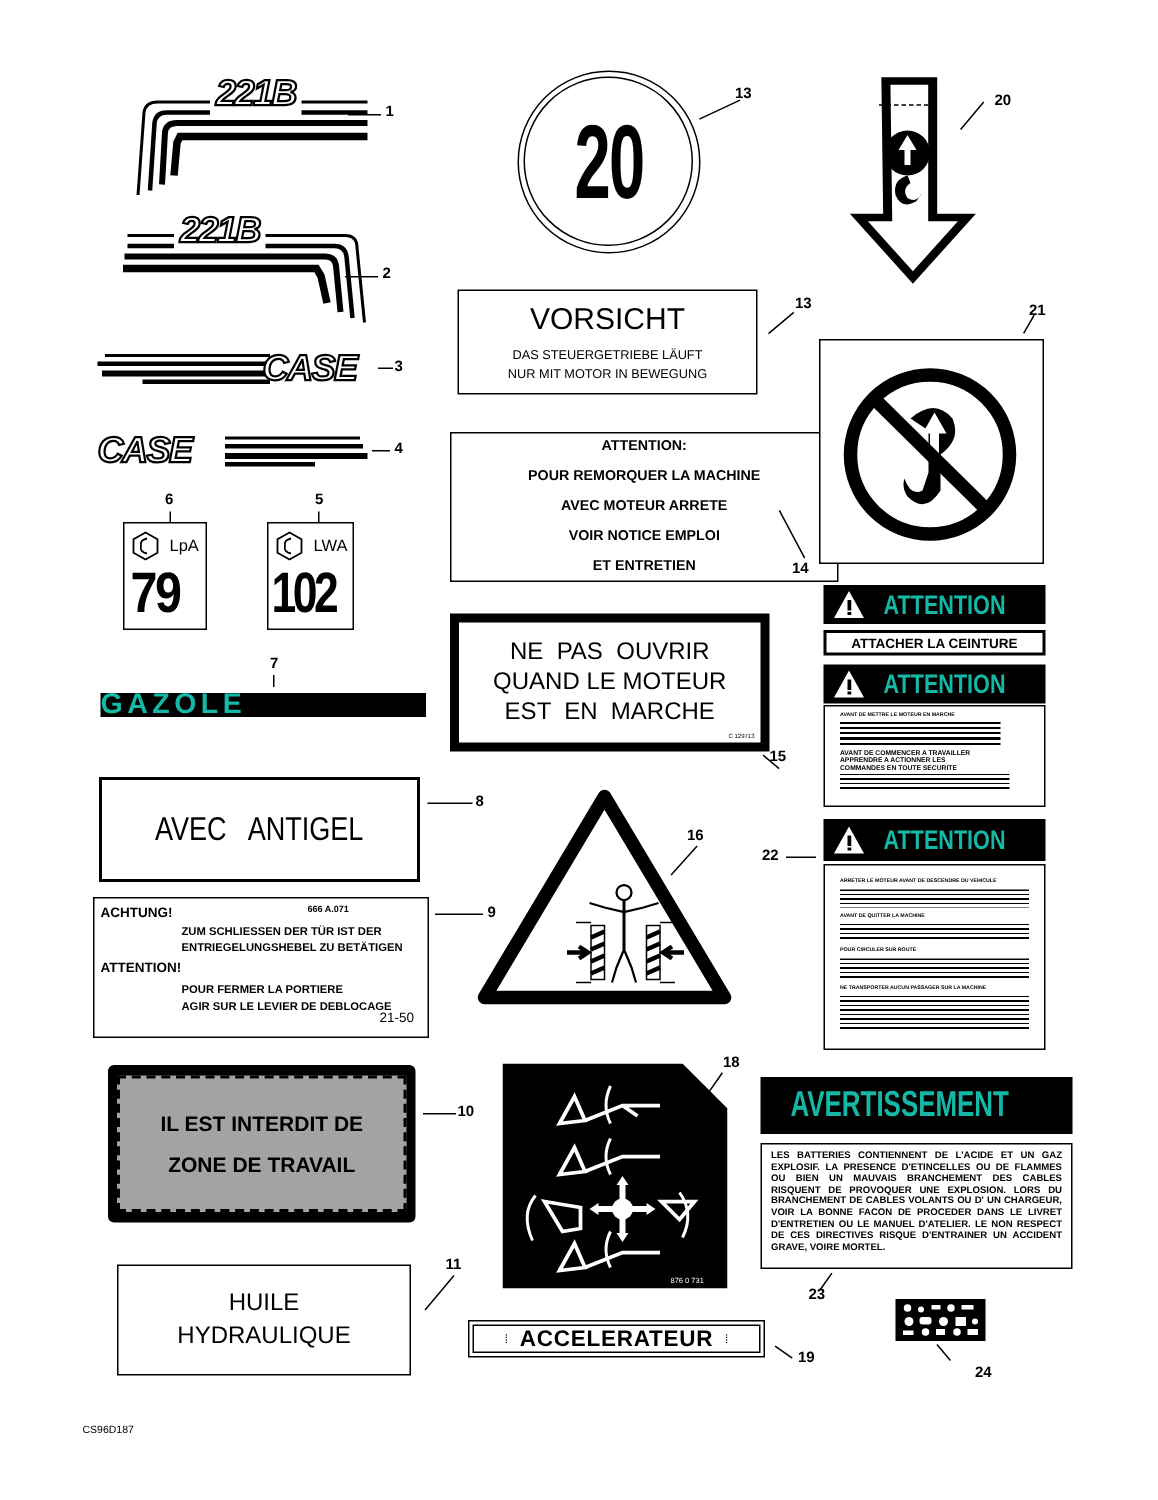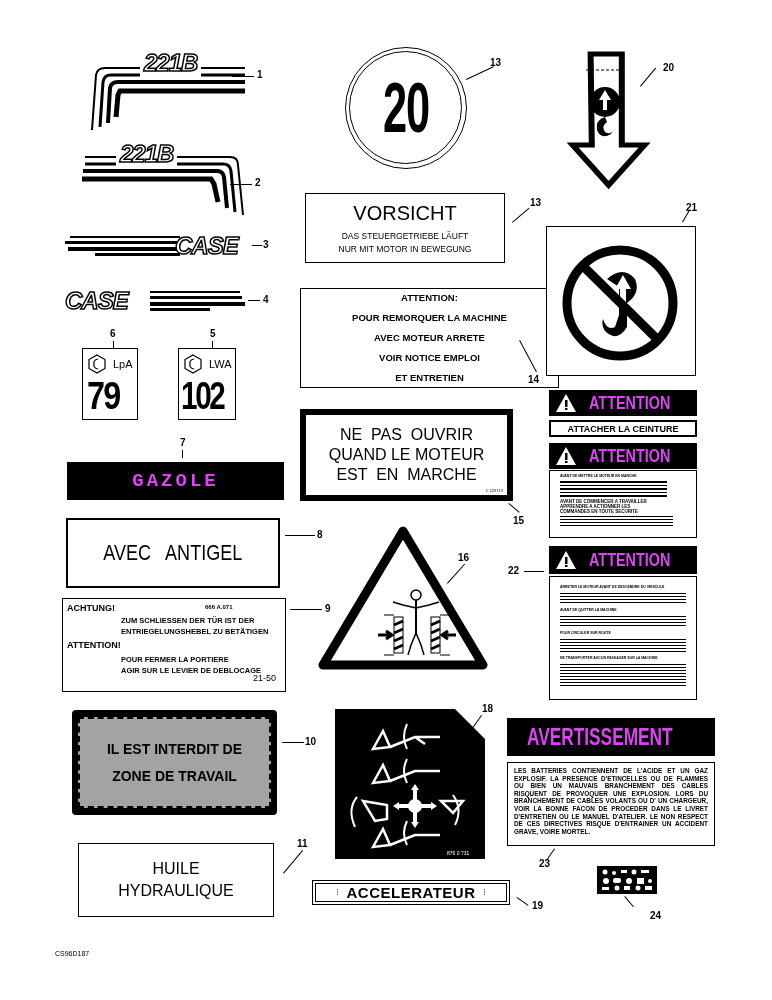--- a/index.html
+++ b/index.html
@@ -2,21 +2,21 @@
 <html><head>
 <meta charset="utf-8">
 <style>
   html,body{margin:0;padding:0;background:#fff;}
   body{width:772px;height:1000px;position:relative;overflow:hidden;font-family:"Liberation Sans",sans-serif;color:#000;}
   .abs{position:absolute;}
   .callout{position:absolute;font-size:10px;font-weight:bold;font-family:"Liberation Sans",sans-serif;}
   .leader{position:absolute;background:#000;height:1px;transform-origin:0 0;}
   .box{position:absolute;border:2px solid #000;background:#fff;box-sizing:border-box;}
   .ctr{display:flex;flex-direction:column;align-items:center;justify-content:center;text-align:center;}
-  .blackbar{position:absolute;background:#000;color:#d946ef;display:flex;align-items:center;box-sizing:border-box;}
+  .blackbar{position:absolute;background:#000;color:#14b8a6;display:flex;align-items:center;box-sizing:border-box;}
   .cond{font-family:"Liberation Sans Narrow","Liberation Sans",sans-serif;}
   .tiny{font-size:3.5px;line-height:5px;font-weight:bold;}
   .stripe{position:absolute;background:#000;}
 </style>
 </head>
 <body>
 
 <div class="abs" style="left:80px;top:55px;width:180px;height:80px;">
   <svg width="180" height="80">
     <path d="M12 75 L16 20 Q17 13 25 13 L165 13" stroke="#000" stroke-width="2" fill="none"></path>
@@ -78,21 +78,21 @@
   <svg class="abs" style="left:4px;top:5px;" width="20" height="20">
     <polygon points="10,1 18,5.5 18,14.5 10,19 2,14.5 2,5.5" fill="none" stroke="#000" stroke-width="1.2"></polygon>
     <path d="M11 5 Q6 6 7 10 Q6 14 11 15" stroke="#000" fill="none" stroke-width="1.2"></path>
   </svg>
   <div class="abs" style="left:30px;top:9px;font-size:11px;">LWA</div>
   <div class="abs cond" style="left:2px;top:26px;font-size:38px;font-weight:bold;letter-spacing:-3px;transform:scaleX(0.78);transform-origin:0 0;">102</div>
 </div>
 
 <div class="callout" style="left:180px;top:437px;">7</div>
 <div class="leader" style="left:182px;top:450px;width:1px;height:8px;"></div>
-<div class="blackbar" style="left:67px;top:462px;width:217px;height:38px;justify-content:center;font-family:Liberation Mono, monospace;">
+<div class="blackbar" style="left:67px;top:462px;width:217px;height:16px;">
   <span style="font-size:19px;font-weight:bold;letter-spacing:3px;">GAZOLE</span>
 </div>
 
 <div class="box ctr" style="left:66px;top:518px;width:214px;height:70px;">
   <span class="cond" style="font-size:22px;white-space:pre;transform:scaleX(0.82);">AVEC   ANTIGEL</span>
 </div>
 <div class="leader" style="left:285px;top:535px;width:30px;"></div>
 <div class="callout" style="left:317px;top:529px;">8</div>
 
 <div class="box" style="left:62px;top:598px;width:224px;height:94px;border-width:1px;font-size:8px;font-weight:bold;">
@@ -152,21 +152,21 @@
 
 <div class="abs" style="left:300px;top:409px;width:213px;height:92px;background:#000;">
   <div class="abs ctr" style="left:6px;top:6px;width:201px;height:80px;background:#fff;font-size:16px;line-height:20px;">
     <div style="white-space:pre;">NE  PAS  OUVRIR</div>
     <div>QUAND LE MOTEUR</div>
     <div style="white-space:pre;">EST  EN  MARCHE</div>
     <div class="abs" style="right:4px;bottom:2px;font-size:4px;line-height:5px;">C 129713</div>
   </div>
 </div>
 <div class="leader" style="left:509px;top:503px;width:14px;transform:rotate(40deg);"></div>
-<div class="callout" style="left:513px;top:515px;">15</div>
+<div class="callout" style="left:513px;top:499px;">15</div>
 
 <svg class="abs" style="left:318px;top:525px;" width="170" height="145">
   <polygon points="85,6 165,140 5,140" fill="none" stroke="#000" stroke-width="9" stroke-linejoin="round"></polygon>
   <circle cx="98" cy="70" r="5" fill="#fff" stroke="#000" stroke-width="1.5"></circle>
   <line x1="98" y1="75" x2="98" y2="108" stroke="#000" stroke-width="2"></line>
   <path d="M75 77 L85 80 L98 83 L111 80 L121 77" stroke="#000" fill="none" stroke-width="1.5"></path>
   <path d="M98 108 L93 120 L90 130 M98 108 L103 120 L106 130" stroke="#000" fill="none" stroke-width="1.5"></path>
   <rect x="76" y="92" width="9" height="36" fill="#fff" stroke="#000"></rect>
   <path d="M76 100 L85 96 M76 108 L85 104 M76 116 L85 112 M76 124 L85 120" stroke="#000" stroke-width="3"></path>
   <rect x="113" y="92" width="9" height="36" fill="#fff" stroke="#000"></rect>

